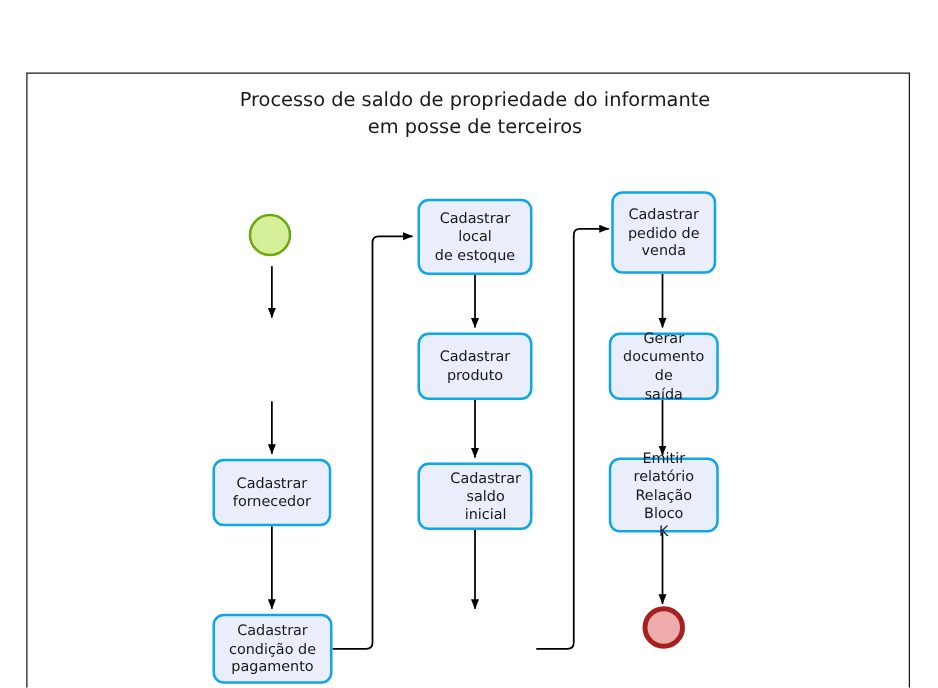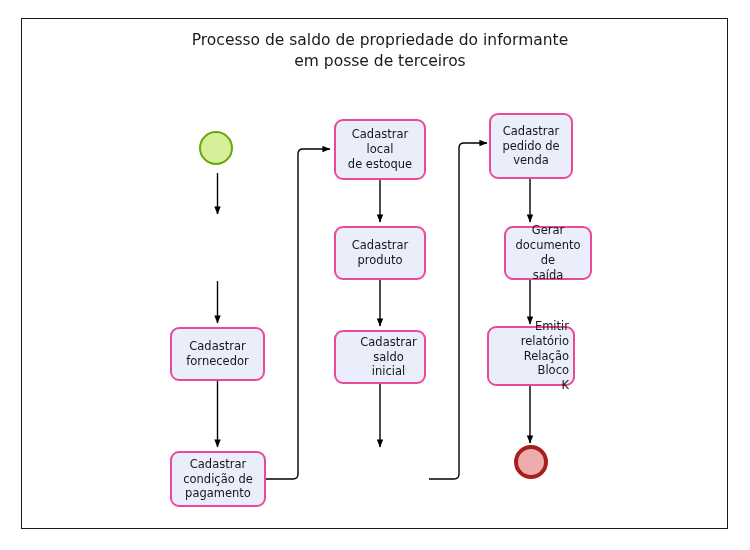--- a/index.html
+++ b/index.html
@@ -10,20 +10,21 @@
     width: 750px;
     height: 550px;
     background: #ffffff;
     font-family: "DejaVu Sans", sans-serif;
     overflow: hidden;
   }
   #canvas {
     position: relative;
     width: 750px;
     height: 436px;
+    margin-top: 40px;
   }
   
   #frame {
     position: absolute;
     left: 21px;
     top: 18px;
     width: 707px;
     height: 511px;
     border: 1.5px solid #1a1a1a;
     background: #ffffff;
@@ -37,21 +38,21 @@
     text-align: center;
     font-size: 15.5px;
     color: #1a1a1a;
     line-height: 1.35;
     white-space: pre-line;
   }
   .node {
     position: absolute;
     box-sizing: border-box;
     background: #eaeefb;
-    border: 2px solid #ec4899;
+    border: 2px solid #0ea5e9;
     border-radius: 9px;
     display: flex;
     align-items: center;
     justify-content: center;
     text-align: center;
     font-size: 11.5px;
     color: #171717;
     line-height: 1.3;
     white-space: pre-line;
     padding: 2px 4px;
@@ -159,21 +160,21 @@
 produto</div>
 
   <div class="node" style="left:334px;top:330px;width:92px;height:54px;padding-left:21px;">Cadastrar saldo
 inicial</div>
 
 
   <div class="node" style="left:489px;top:113px;width:84px;height:66px;">Cadastrar
 pedido de
 venda</div>
 
-  <div class="node" style="left:504px;top:226px;width:88px;height:54px;">Gerar
+  <div class="node" style="left:487px;top:226px;width:88px;height:54px;">Gerar
 documento de
 saída</div>
 
-  <div class="node" style="left:487px;top:326px;width:88px;height:60px;text-align:right;">Emitir relatório
+  <div class="node" style="left:487px;top:326px;width:88px;height:60px;">Emitir relatório
 Relação Bloco
 K</div>
 
 </div>
 
 </body></html>

